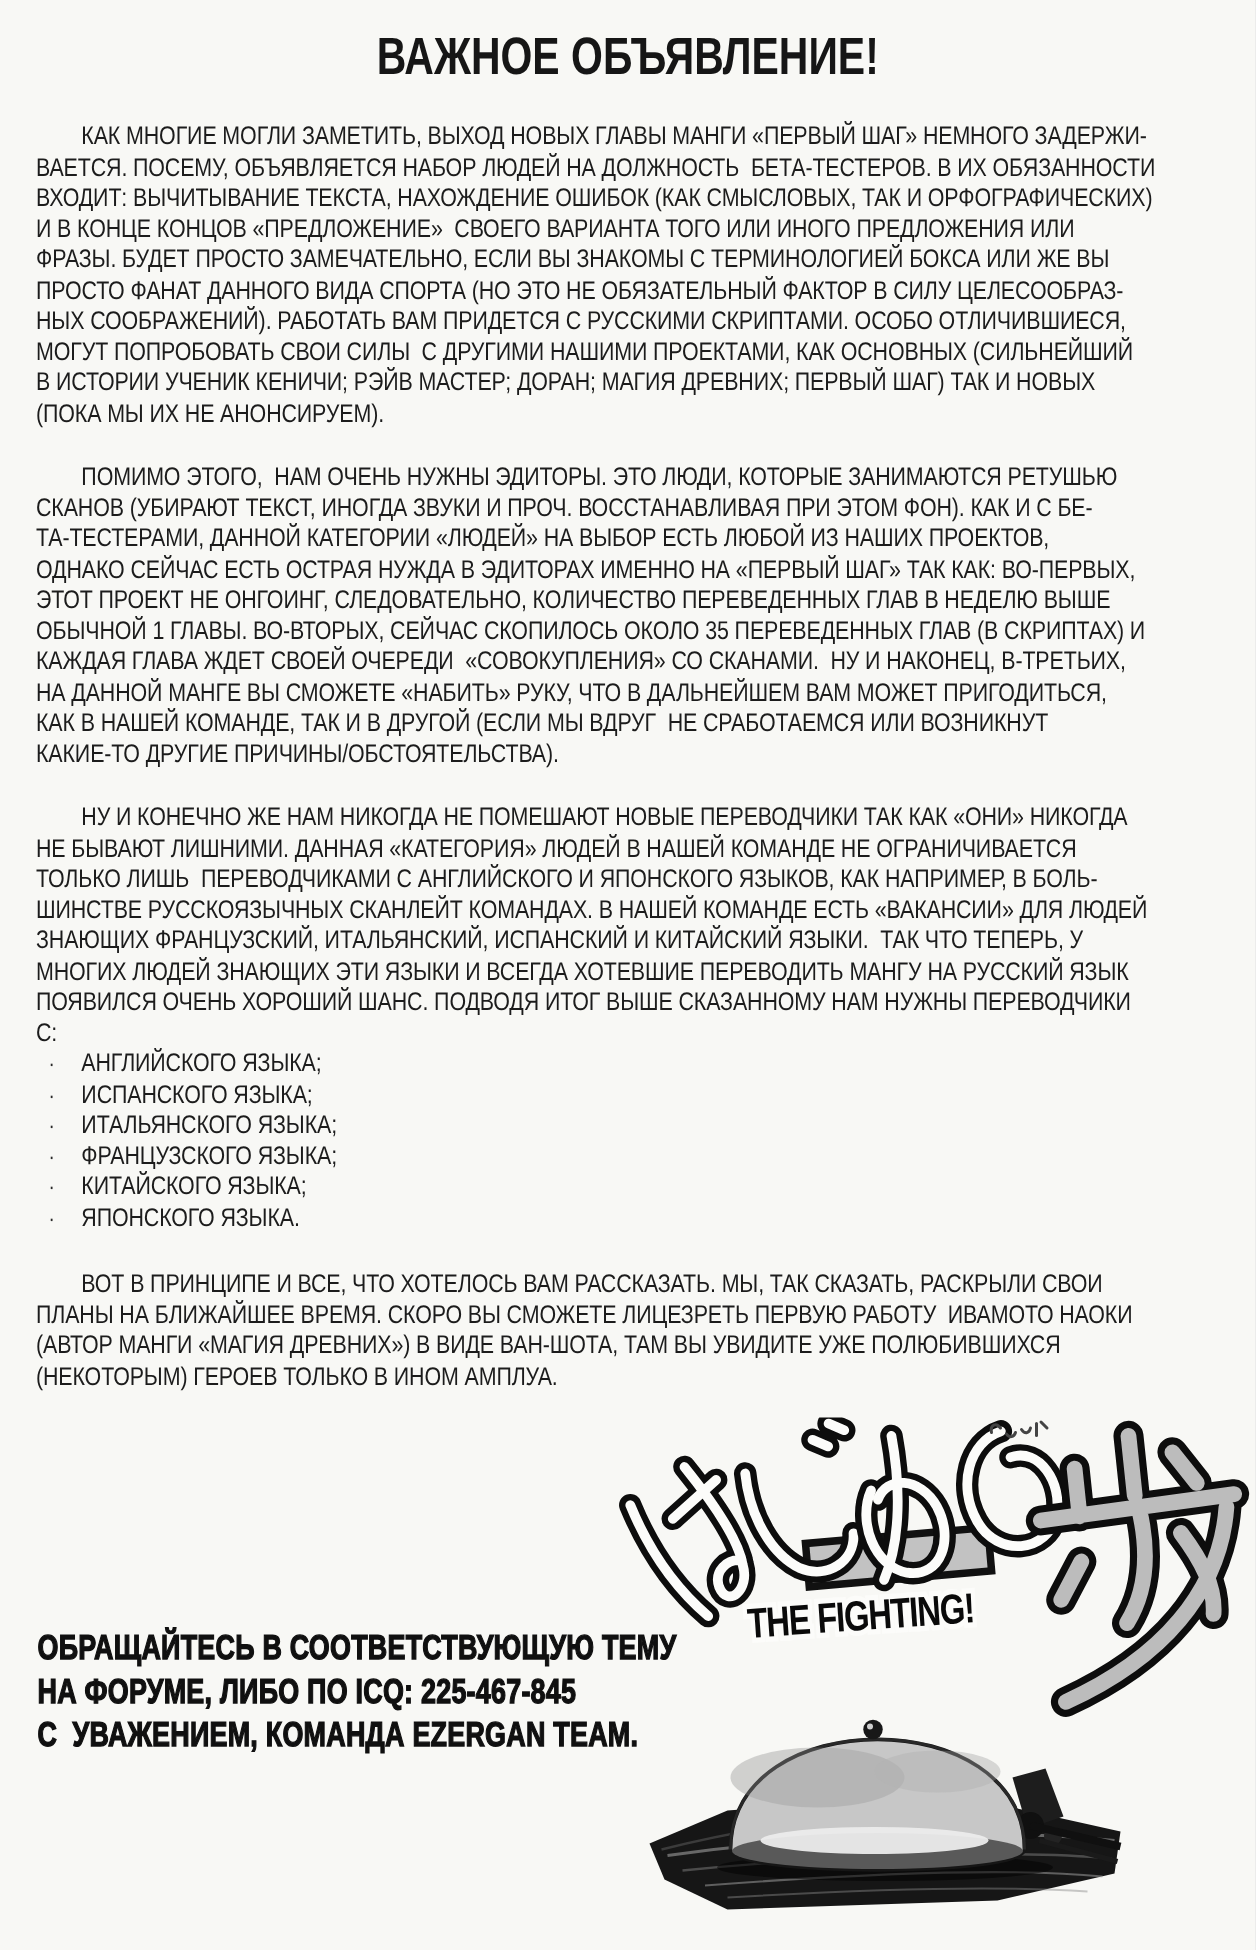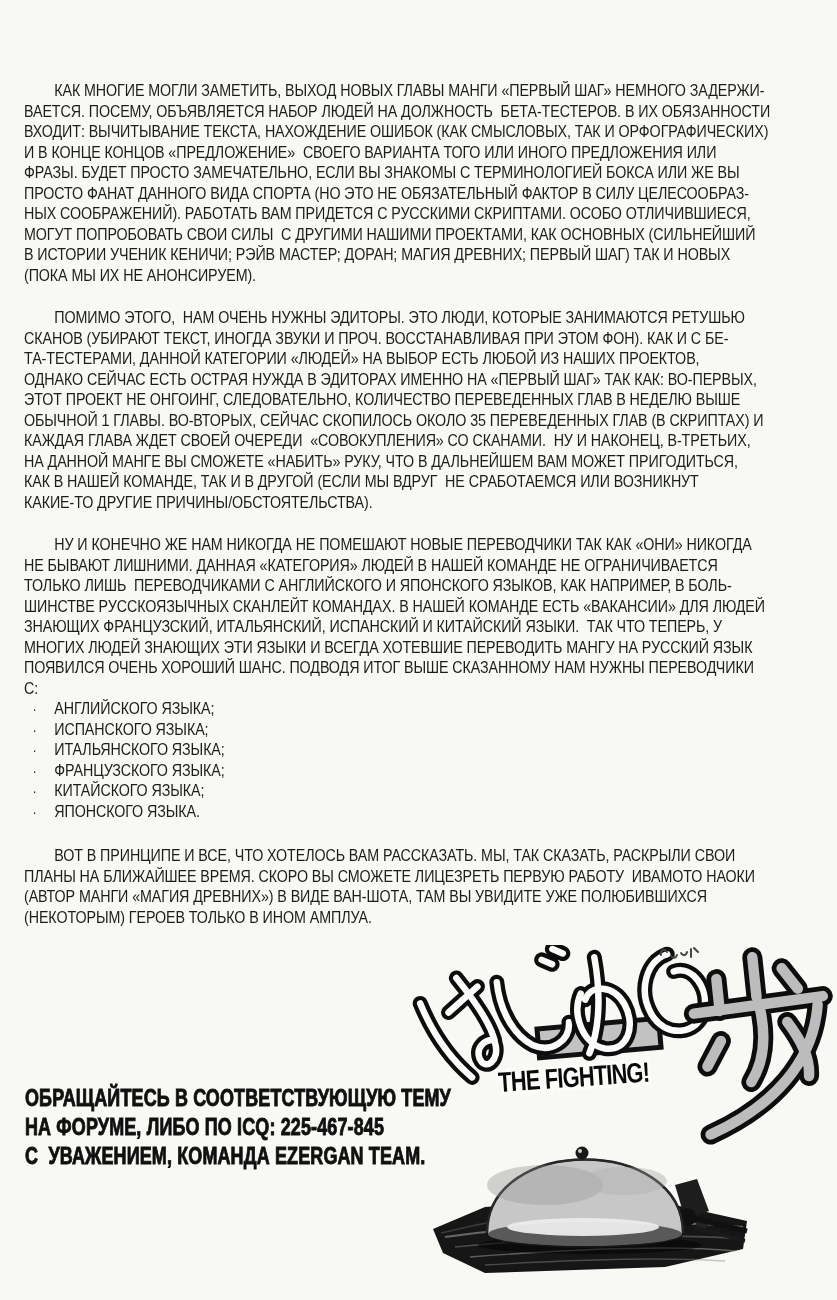--- a/index.html
+++ b/index.html
@@ -33,20 +33,23 @@
   }
   .logo{position:absolute;left:397px;top:945px;}
   .bell{position:absolute;left:425px;top:1145px;}
   .ft{font-family:"Liberation Sans",sans-serif;font-weight:bold;font-size:28px;letter-spacing:-1px;}
 </style>
 </head>
 <body>
 
 <div class="page">
 
+  <div class="title-row">
+    <span class="title-text">ВАЖНОЕ ОБЪЯВЛЕНИЕ!</span>
+  </div>
 
   <div class="body-text">
     <div class="para indent">КАК МНОГИЕ МОГЛИ ЗАМЕТИТЬ, ВЫХОД НОВЫХ ГЛАВЫ МАНГИ «ПЕРВЫЙ ШАГ» НЕМНОГО ЗАДЕРЖИ-
 ВАЕТСЯ. ПОСЕМУ, ОБЪЯВЛЯЕТСЯ НАБОР ЛЮДЕЙ НА ДОЛЖНОСТЬ  БЕТА-ТЕСТЕРОВ. В ИХ ОБЯЗАННОСТИ
 ВХОДИТ: ВЫЧИТЫВАНИЕ ТЕКСТА, НАХОЖДЕНИЕ ОШИБОК (КАК СМЫСЛОВЫХ, ТАК И ОРФОГРАФИЧЕСКИХ)
 И В КОНЦЕ КОНЦОВ «ПРЕДЛОЖЕНИЕ»  СВОЕГО ВАРИАНТА ТОГО ИЛИ ИНОГО ПРЕДЛОЖЕНИЯ ИЛИ
 ФРАЗЫ. БУДЕТ ПРОСТО ЗАМЕЧАТЕЛЬНО, ЕСЛИ ВЫ ЗНАКОМЫ С ТЕРМИНОЛОГИЕЙ БОКСА ИЛИ ЖЕ ВЫ
 ПРОСТО ФАНАТ ДАННОГО ВИДА СПОРТА (НО ЭТО НЕ ОБЯЗАТЕЛЬНЫЙ ФАКТОР В СИЛУ ЦЕЛЕСООБРАЗ-
 НЫХ СООБРАЖЕНИЙ). РАБОТАТЬ ВАМ ПРИДЕТСЯ С РУССКИМИ СКРИПТАМИ. ОСОБО ОТЛИЧИВШИЕСЯ,
 МОГУТ ПОПРОБОВАТЬ СВОИ СИЛЫ  С ДРУГИМИ НАШИМИ ПРОЕКТАМИ, КАК ОСНОВНЫХ (СИЛЬНЕЙШИЙ

